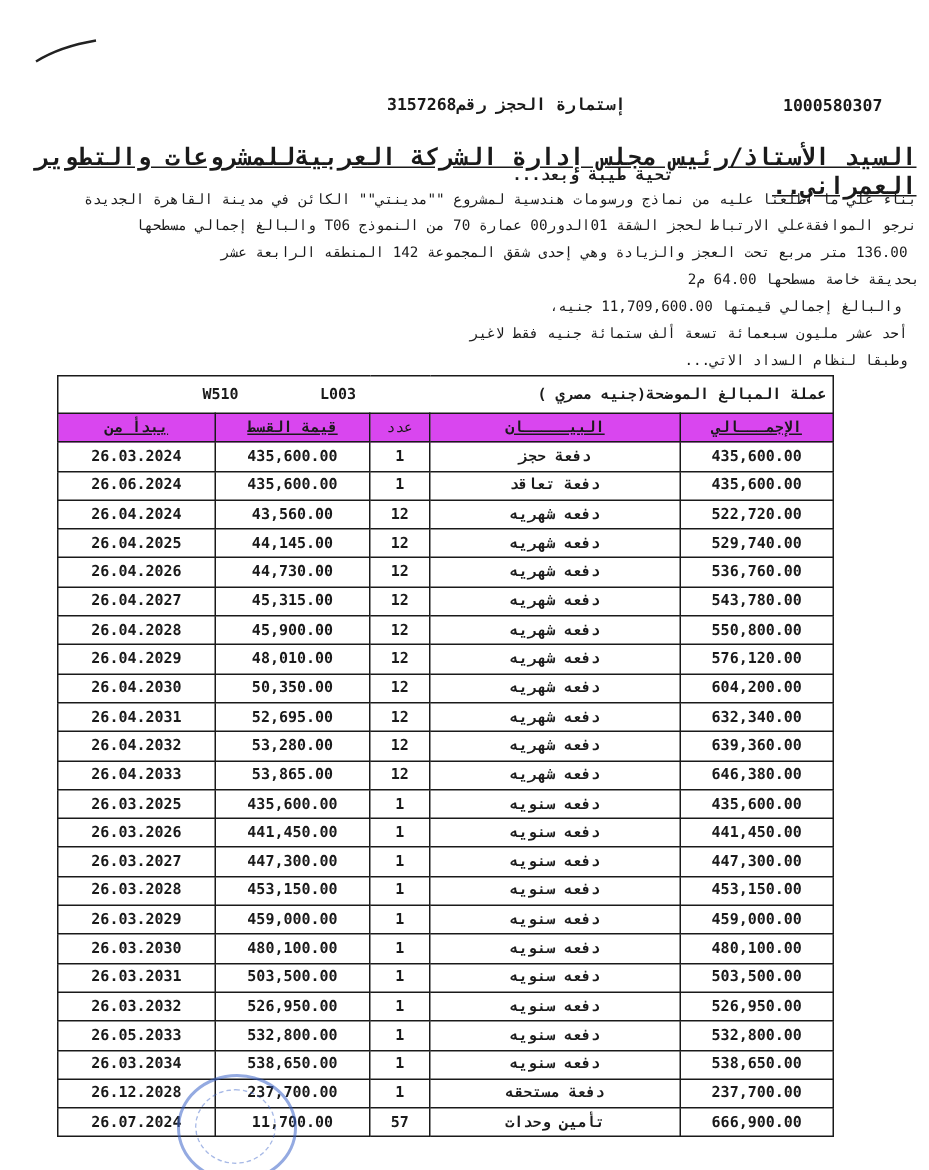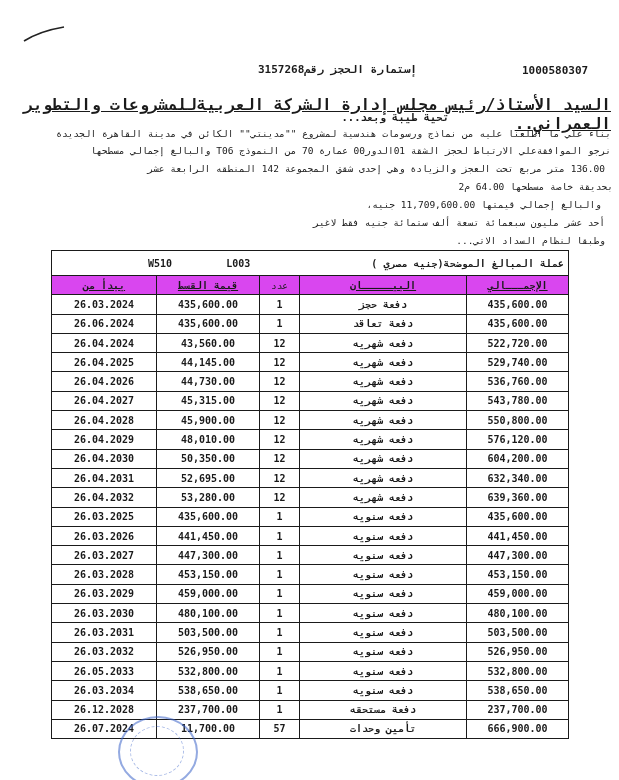--- a/index.html
+++ b/index.html
@@ -15,21 +15,21 @@
   .greeting { position:absolute; right:170px; top:111px; font-size:10.5px; font-weight:bold; direction:rtl; }
   .p1 { right:8px; top:128px; }
   .p2 { right:8px; top:145px; }
   .p3 { right:14px; top:163px; }
   .p4 { right:6px; top:181px; }
   .p5 { right:18px; top:199px; }
   .p6 { right:14px; top:217px; }
   .p7 { right:14px; top:235px; }
 
   table.schedule {
-    position:absolute; left:51px; top:250px; width:517px;
+    position:absolute; left:38px; top:250px; width:517px;
     border-collapse:collapse; table-layout:fixed; direction:ltr;
   }
   table.schedule td, table.schedule th {
     border:1.5px solid #1a1a1a; font-size:10px; height:18.3px; padding:0; text-align:center;
     font-weight:bold; font-family:"DejaVu Sans Mono", monospace;
   }
   table.schedule tr.title-row td { height:24px; font-weight:bold; }
   .title-row .codes { text-align:left; padding-left:96px; }
   .title-row .currency { text-align:right; padding-right:4px; direction:rtl; }
   .title-row .inner { display:flex; justify-content:space-between; align-items:center; }
@@ -171,20 +171,27 @@
         <td>632,340.00</td>
       </tr>
       <tr>
         <td>26.04.2032</td>
         <td>53,280.00</td>
         <td>12</td>
         <td class="desc">دفعه شهريه</td>
         <td>639,360.00</td>
       </tr>
       <tr>
+        <td>26.04.2033</td>
+        <td>53,865.00</td>
+        <td>12</td>
+        <td class="desc">دفعه شهريه</td>
+        <td>646,380.00</td>
+      </tr>
+      <tr>
         <td>26.03.2025</td>
         <td>435,600.00</td>
         <td>1</td>
         <td class="desc">دفعه سنويه</td>
         <td>435,600.00</td>
       </tr>
       <tr>
         <td>26.03.2026</td>
         <td>441,450.00</td>
         <td>1</td>

